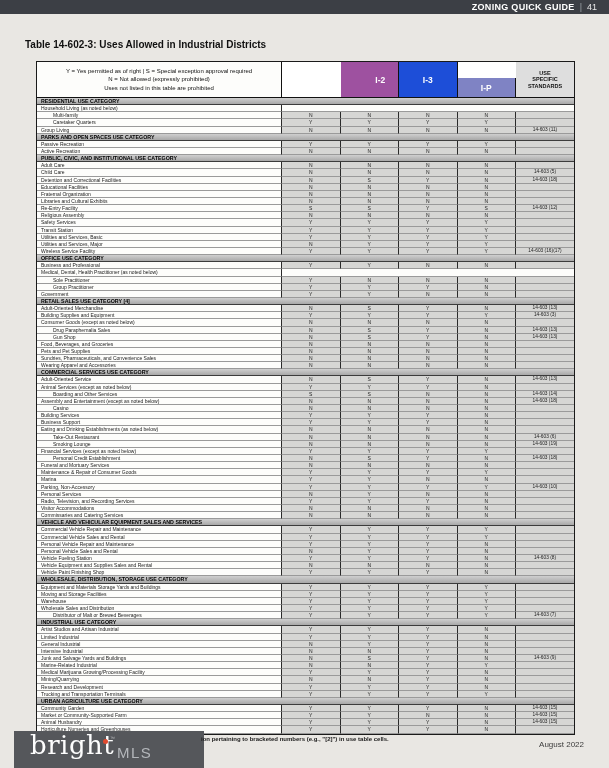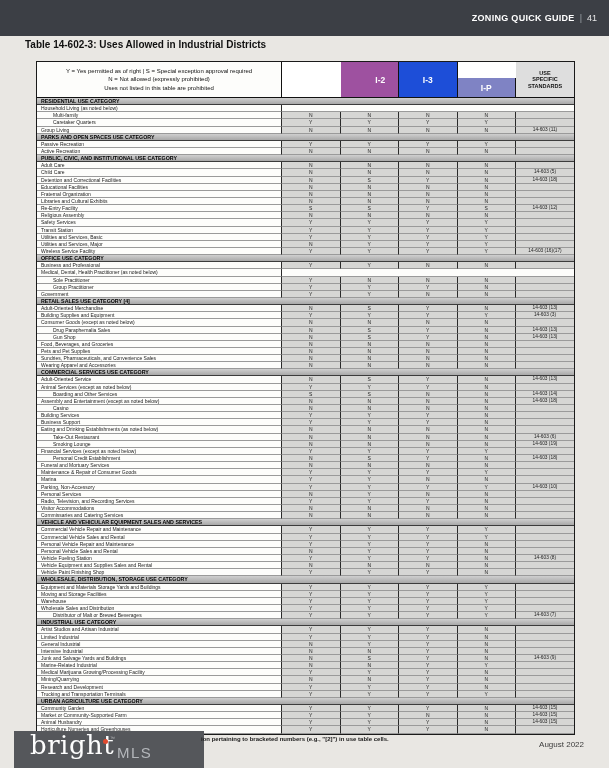--- a/index.html
+++ b/index.html
@@ -3,21 +3,21 @@
 <meta charset="utf-8">
 <style>
   html,body{margin:0;padding:0;}
   body{
     width:609px;height:768px;position:relative;overflow:hidden;
     background:#e9e7e3;
     font-family:"Liberation Sans",sans-serif;
     -webkit-font-smoothing:antialiased;
   }
   
-  .topbar{position:absolute;top:0;left:0;width:609px;height:36px;background:#3c3f45;
+  .topbar{position:absolute;top:0;left:0;width:609px;height:14px;background:#3c3f45;
     display:flex;align-items:center;justify-content:flex-end;padding-right:12px;box-sizing:border-box;}
   .topbar .tb-title{color:#fff;font-weight:bold;font-size:9px;letter-spacing:.3px;}
   .topbar .tb-sep{color:#9aa0a6;font-size:9px;margin:0 5px;font-weight:normal;}
   .topbar .tb-page{color:#e8e8e8;font-weight:normal;font-size:9px;}
   
   .doc-title{position:absolute;left:25px;top:39px;font-size:10px;font-weight:bold;color:#111;}
   
   .ztable{position:absolute;left:36px;top:61px;width:537px;border:1px solid #1a1a1a;box-sizing:content-box;background:#fff;}
   .thead{display:flex;height:35px;border-bottom:1.5px solid #111;}
   .legend-cell{width:245px;box-sizing:border-box;background:#fdfdfb;border-right:1px solid #111;

